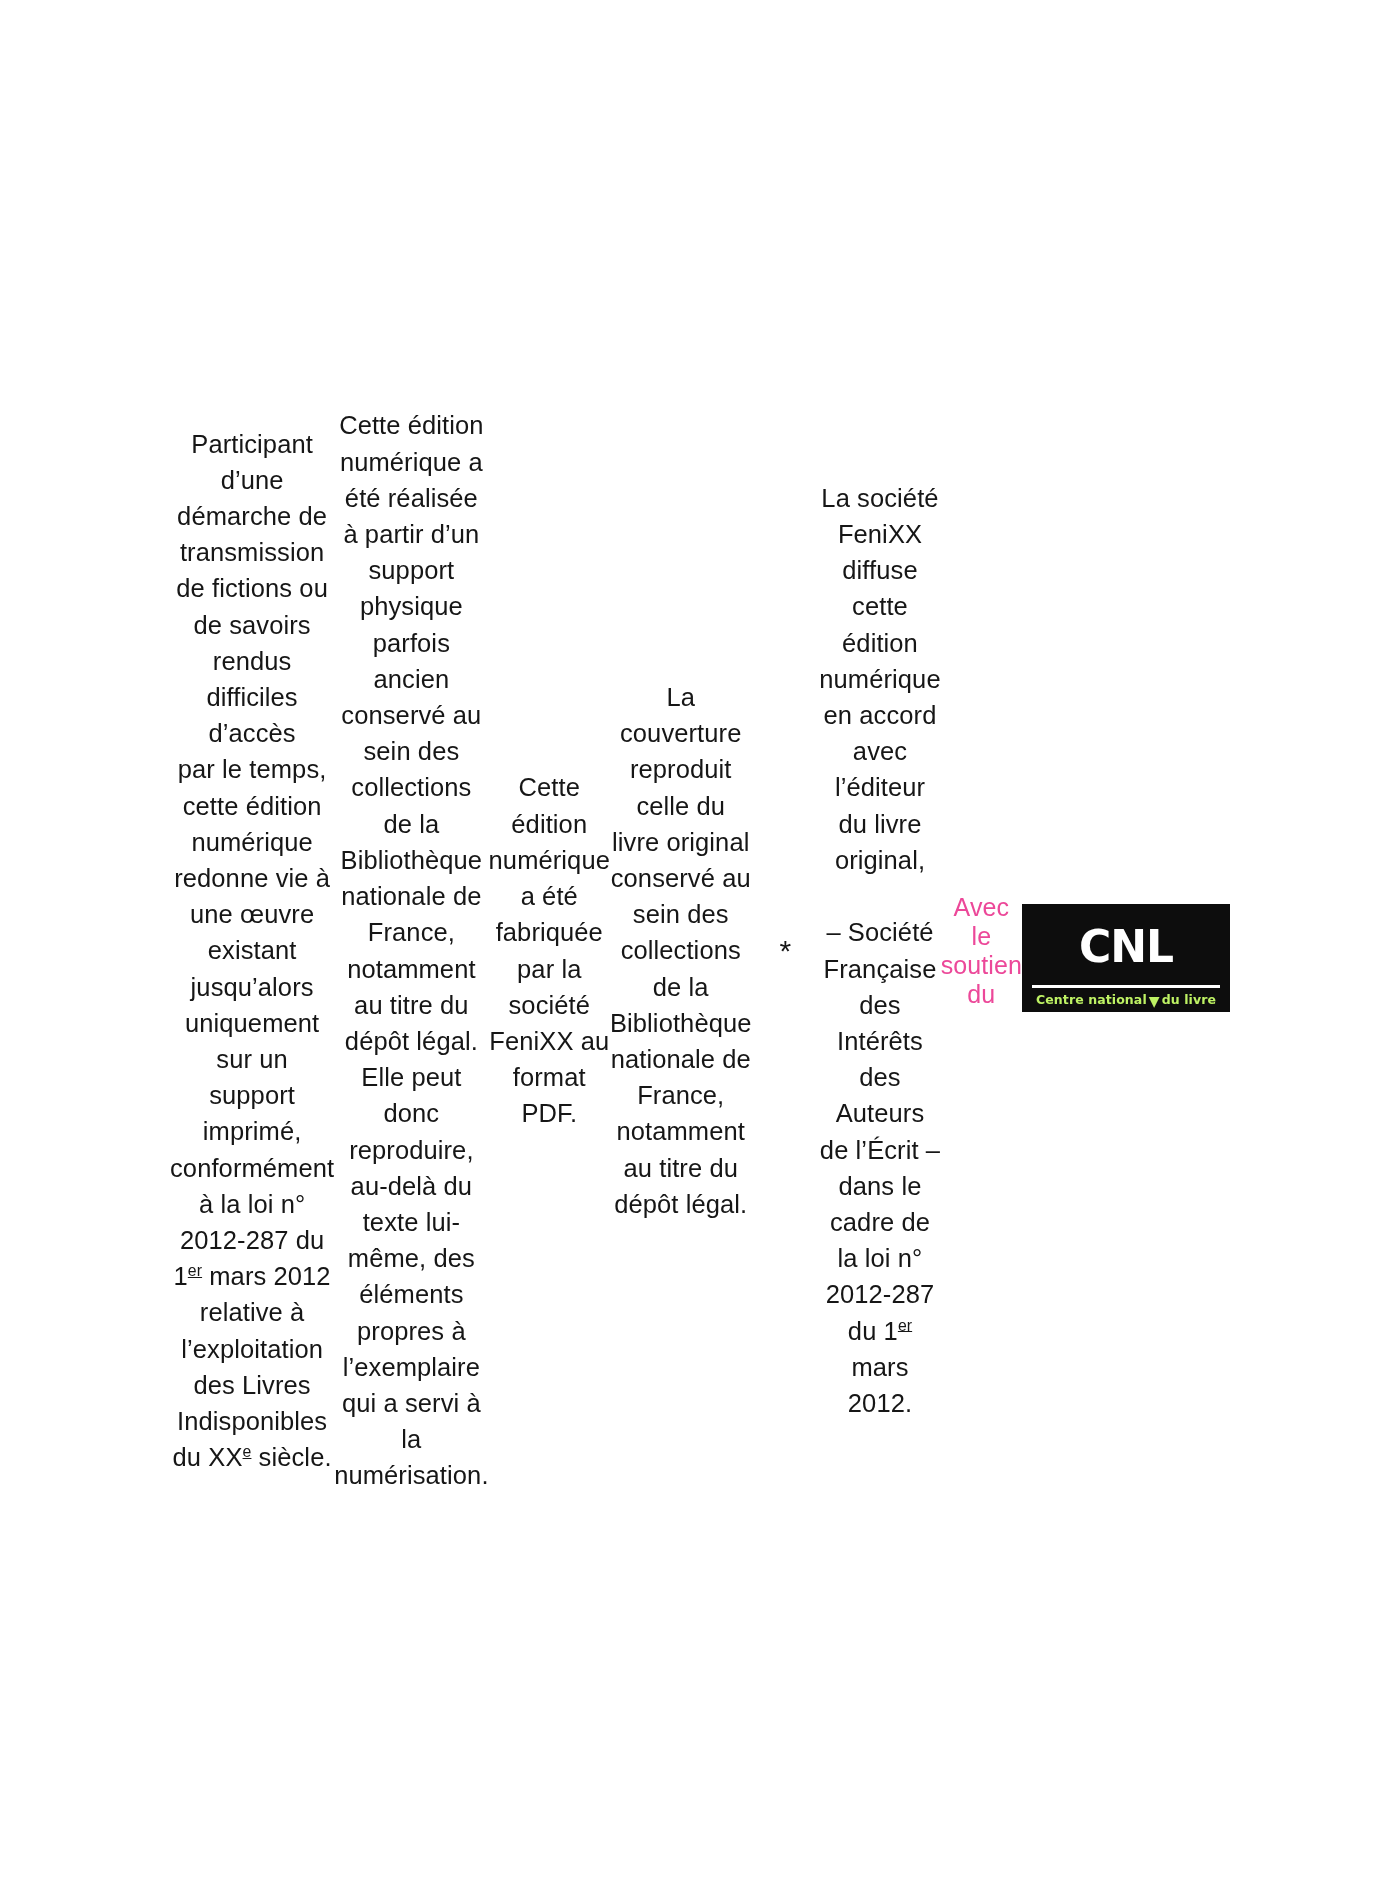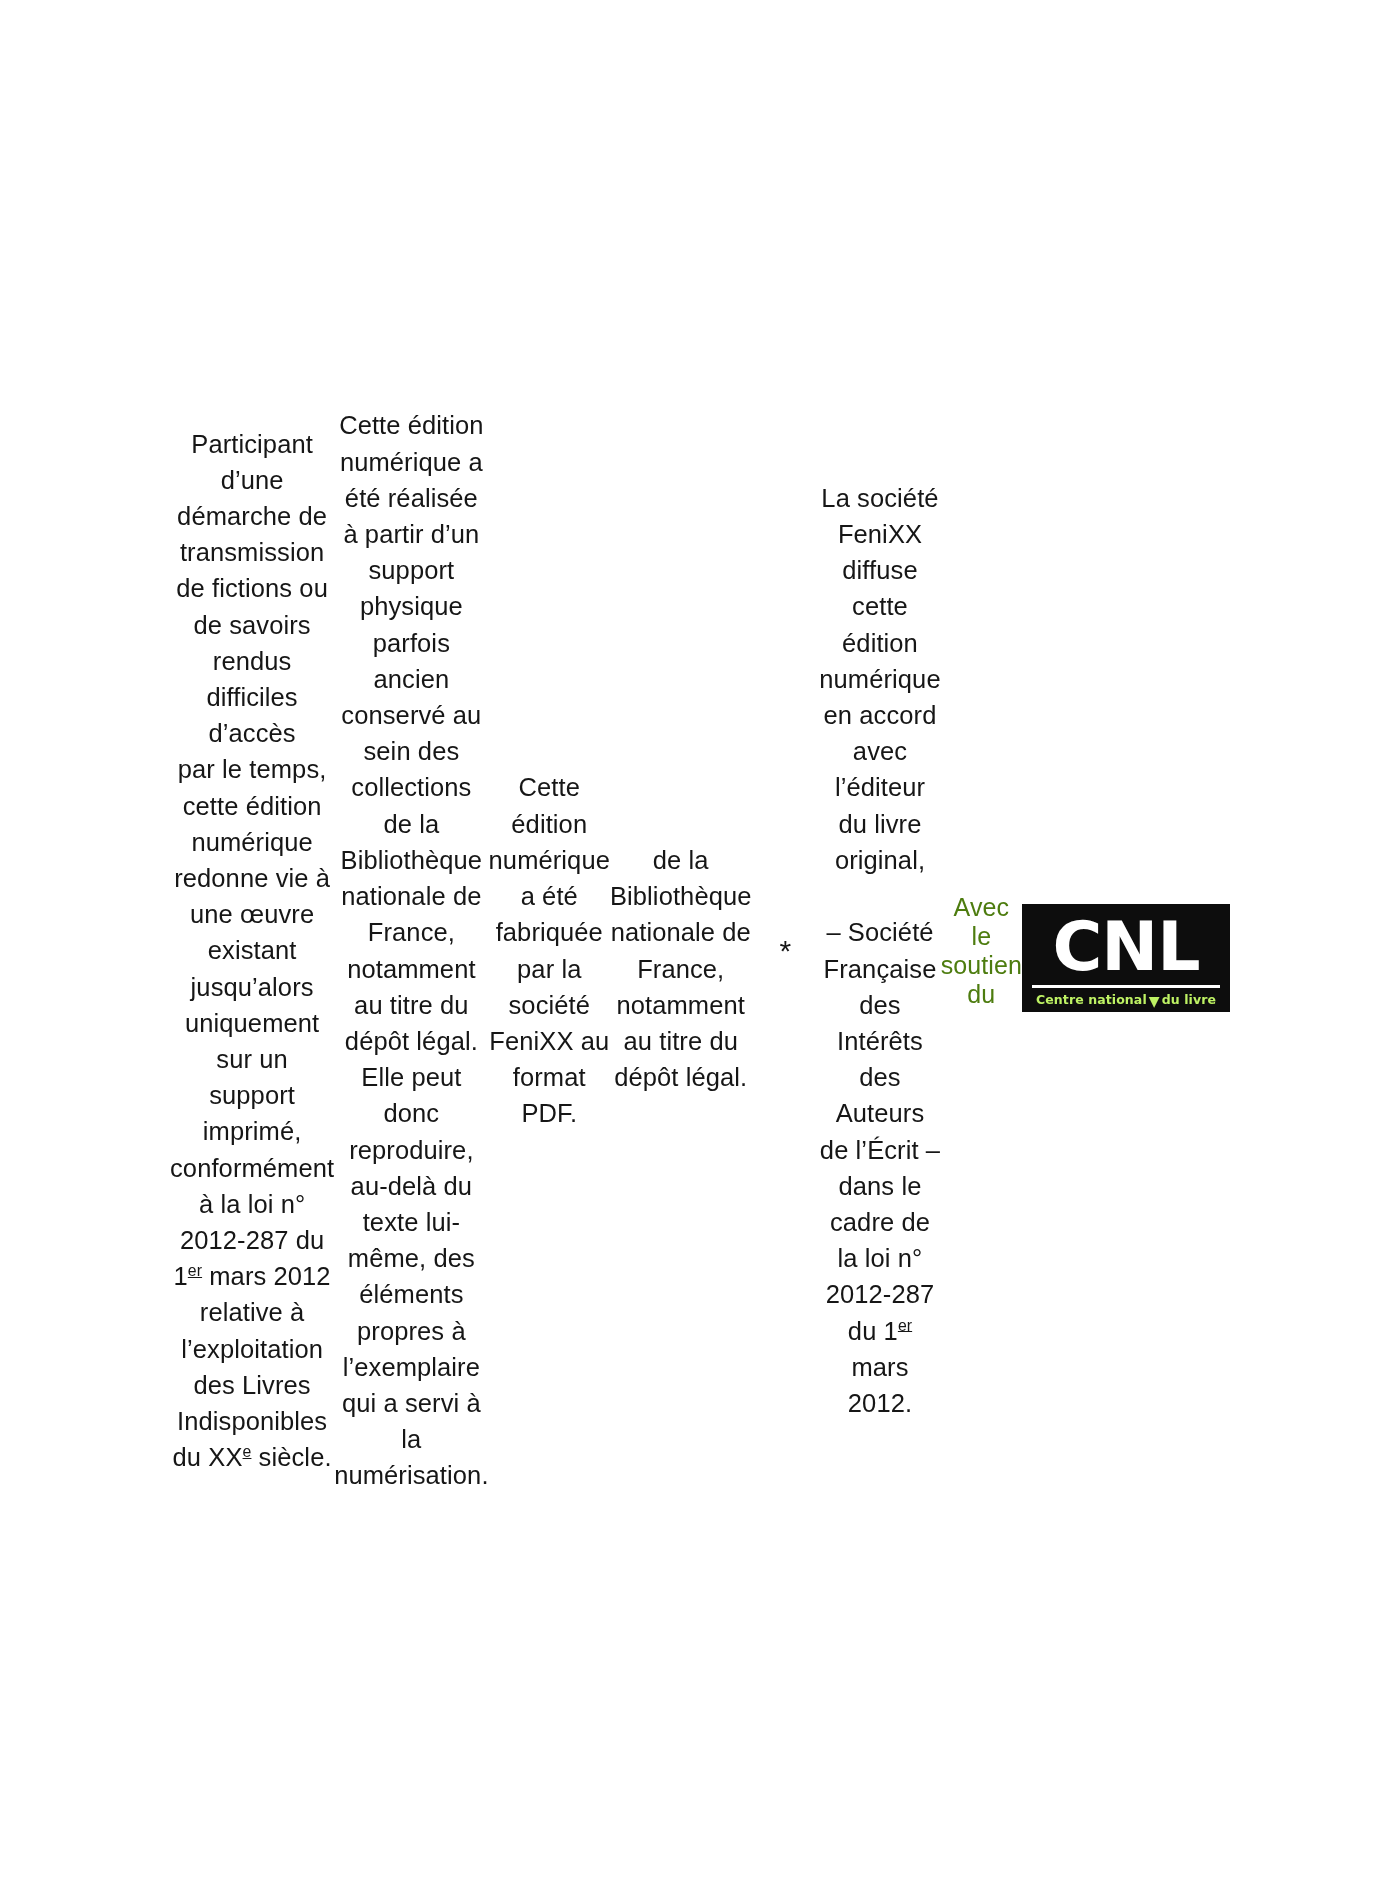--- a/index.html
+++ b/index.html
@@ -47,21 +47,21 @@
   }
   sup {
     font-size: 0.62em;
     vertical-align: super;
     line-height: 0;
     text-decoration: underline;
   }
   .support-label {
     font-size: 25px;
     text-align: center;
-    color: #4d7c0f;
+    color: #ec4899;
     margin: 0;
     letter-spacing: 0.1px;
   }
   .logo-wrap {
     margin-top: 14px;
     display: flex;
     justify-content: center;
   }
   .cnl-logo {
     width: 208px;
@@ -72,21 +72,21 @@
   }
   .cnl-letters {
     position: absolute;
     top: 6px;
     left: 0;
     right: 0;
     text-align: center;
     color: #ffffff;
     font-family: "DejaVu Sans", sans-serif;
     font-weight: 700;
-    font-size: 68px;
+    font-size: 44px;
     letter-spacing: -1px;
     line-height: 74px;
   }
   .cnl-bar {
     position: absolute;
     left: 10px;
     right: 10px;
     bottom: 24px;
     height: 3px;
     background: #ffffff;
@@ -137,21 +137,21 @@
 
   <div class="gap-lg"></div>
 
   <p class="para">
     <span>Cette édition numérique a été fabriquée par la société FeniXX au format PDF.</span>
   </p>
 
   <div class="gap-lg"></div>
 
   <p class="para">
-    <br>
+    <span>La couverture reproduit celle du livre original conservé au sein des collections</span><br>
     <span>de la Bibliothèque nationale de France, notamment au titre du dépôt légal.</span>
   </p>
 
   <div class="gap-md"></div>
 
   <div class="star">*</div>
 
   <div class="gap-lg"></div>
 
   <p class="para">

